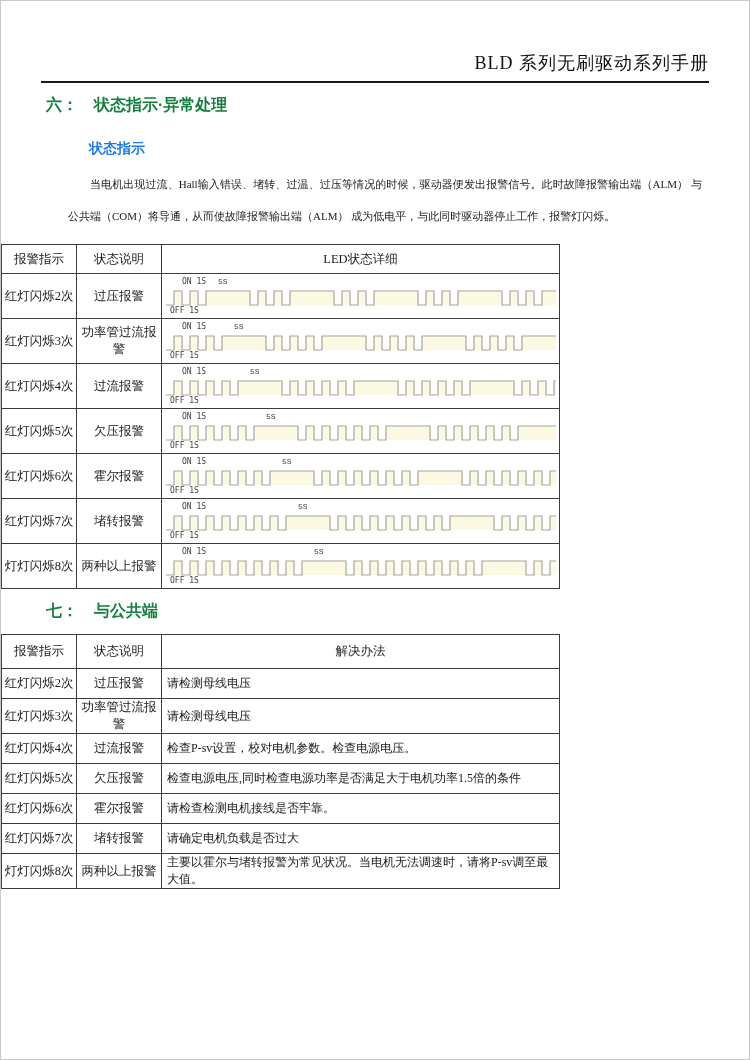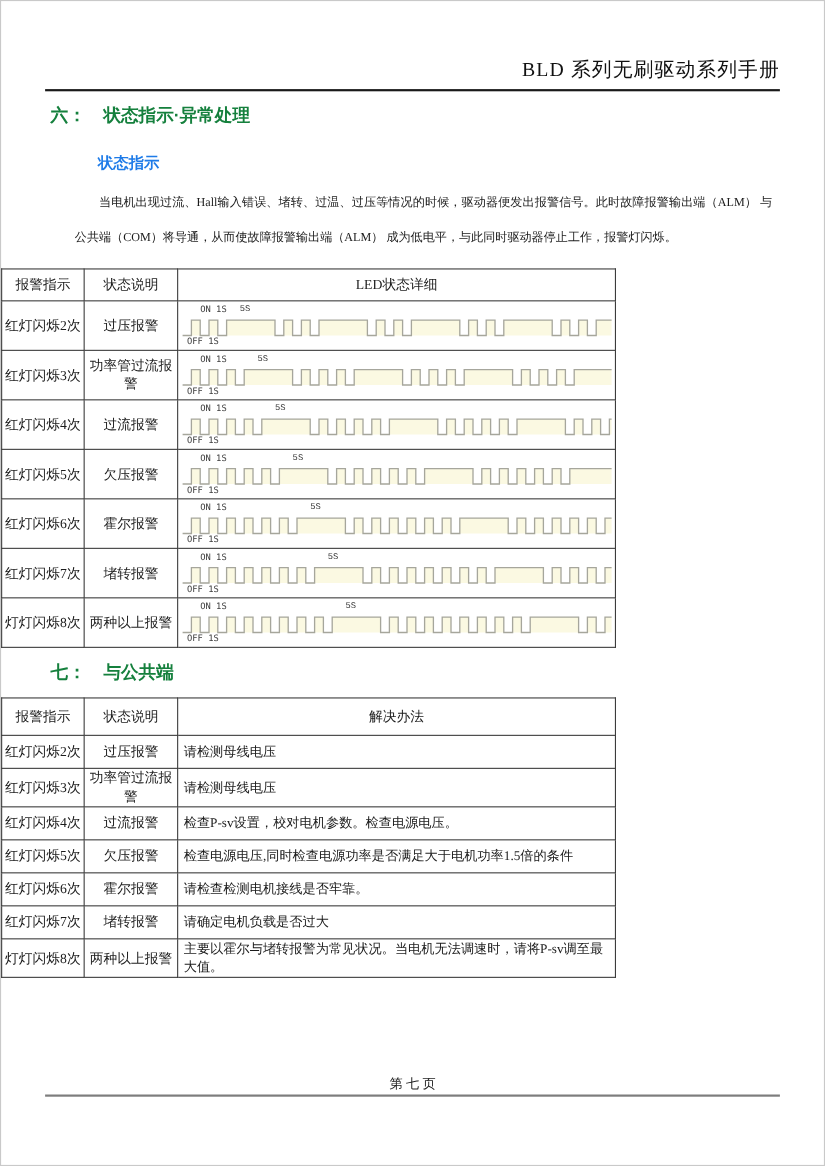--- a/index.html
+++ b/index.html
@@ -263,17 +263,14 @@
           <td class="sol">请确定电机负载是否过大</td>
         </tr>
         <tr>
           <td>灯灯闪烁8次</td>
           <td>两种以上报警</td>
           <td class="sol">主要以霍尔与堵转报警为常见状况。当电机无法调速时，请将P-sv调至最大值。</td>
         </tr>
       </tbody>
   </table>
 
-  <div class="page-footer">
-    <span>第 七 页</span>
-  </div>
 
 </div>
 
 </body></html>

